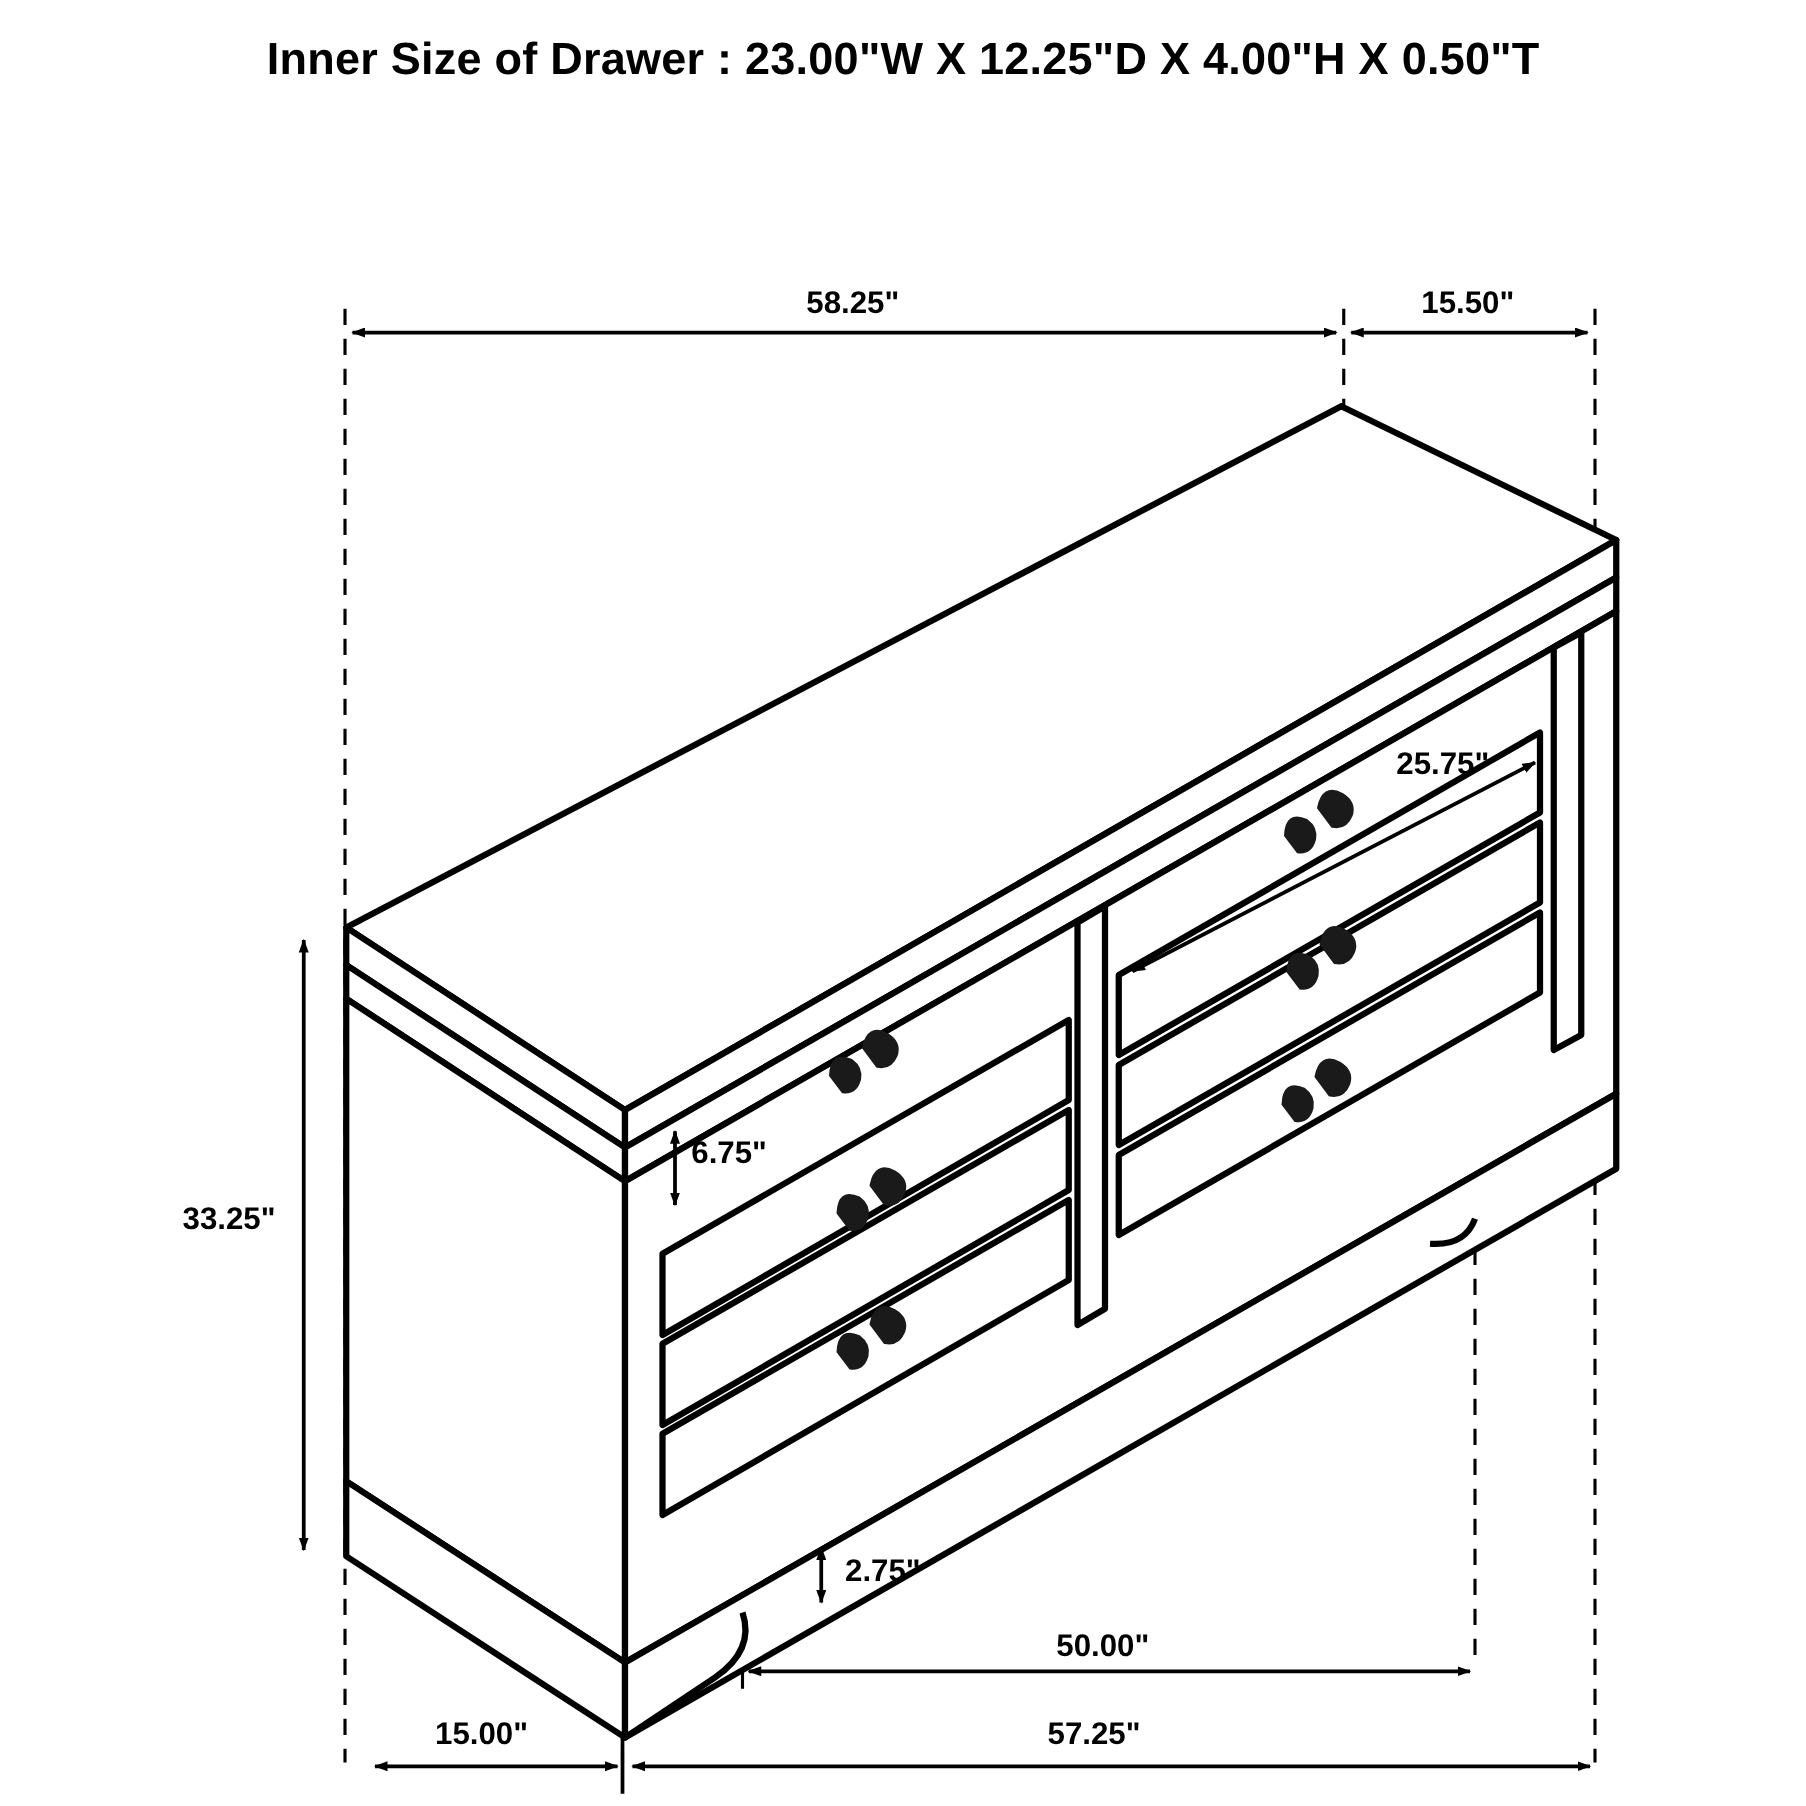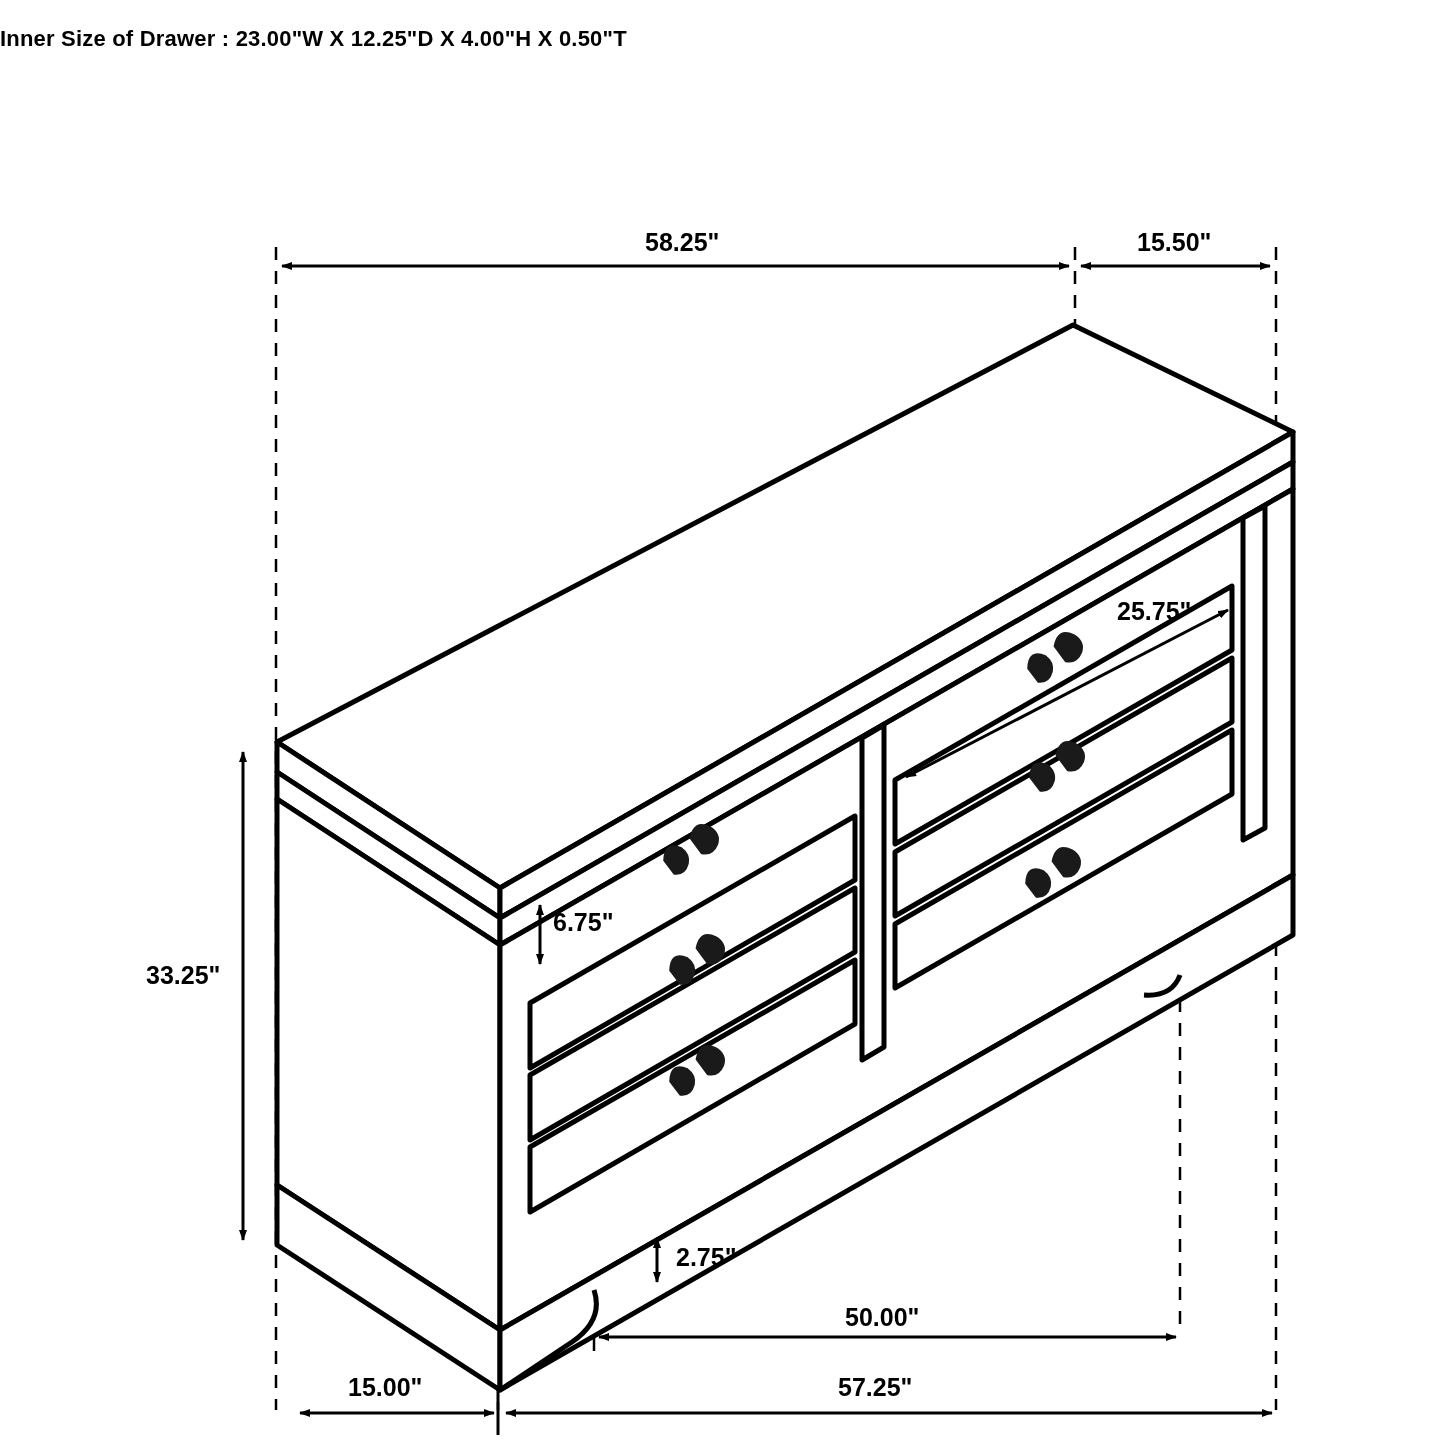--- a/index.html
+++ b/index.html
@@ -15,22 +15,22 @@
     width: 1445px;
     height: 1445px;
     background: #ffffff;
     overflow: hidden;
   }
   #title {
     position: absolute;
     top: 26px;
     left: 0;
     width: 1445px;
-    text-align: left;
-    font-size: 22px;
+    text-align: center;
+    font-size: 36px;
     font-weight: bold;
     color: #000000;
     letter-spacing: 0.2px;
   }
   svg#drawing {
     position: absolute;
     top: 0;
     left: 0;
   }
   .dimlabel {

